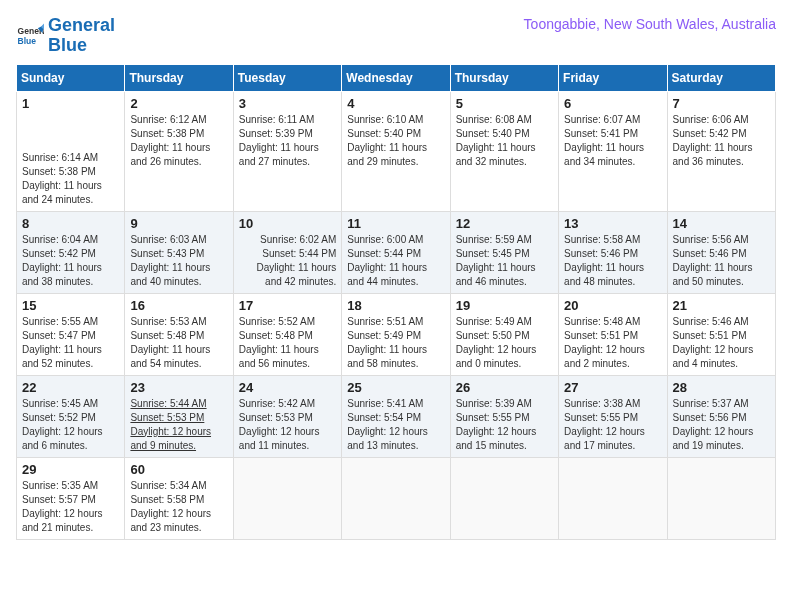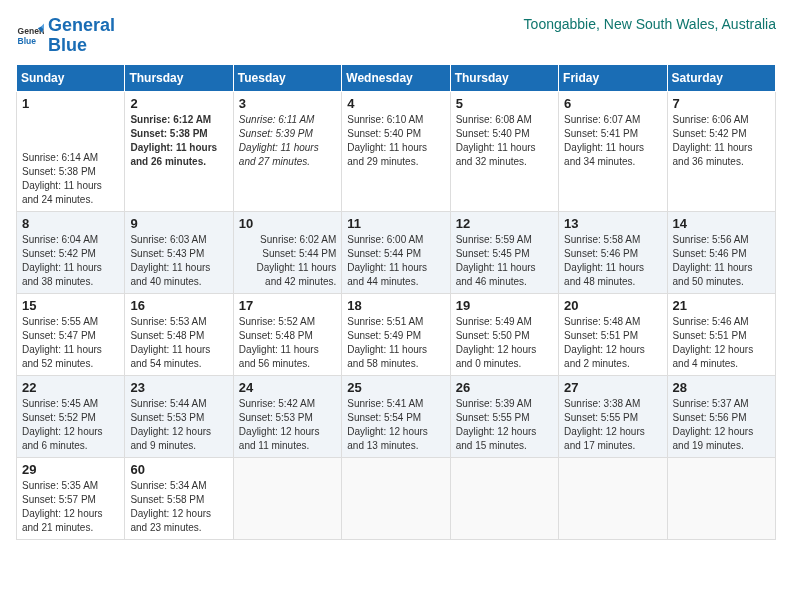--- a/index.html
+++ b/index.html
@@ -37,21 +37,21 @@
     .title-area {
       text-align: right;
     }
     .month-title {
       font-size: 32px;
       color: #333;
       font-weight: normal;
     }
     .location {
       font-size: 14px;
-      color: #0f766e;
+      color: #8b5cf6;
     }
     .calendar-table {
       width: 100%;
       border-collapse: collapse;
       font-size: 10.5px;
     }
     .calendar-table th {
       background-color: #1a6db5;
       color: #fff;
       padding: 6px 4px;
@@ -127,28 +127,28 @@
   <tr>
         <td>
           <span class="day-number">1</span>
           <div class="day-info" style="white-space: pre-line; margin-top: 40px;">Sunrise: 6:14 AM
 Sunset: 5:38 PM
 Daylight: 11 hours
 and 24 minutes.</div>
         </td>
         <td>
           <span class="day-number">2</span>
-          <div class="day-info" style="white-space: pre-line; font-weight: bold;">Sunrise: 6:12 AM
+          <div class="day-info" style="white-space: pre-line;">Sunrise: 6:12 AM
 Sunset: 5:38 PM
 Daylight: 11 hours
 and 26 minutes.</div>
         </td>
         <td>
           <span class="day-number">3</span>
-          <div class="day-info" style="white-space: pre-line; font-style: italic;">Sunrise: 6:11 AM
+          <div class="day-info" style="white-space: pre-line;">Sunrise: 6:11 AM
 Sunset: 5:39 PM
 Daylight: 11 hours
 and 27 minutes.</div>
         </td>
         <td>
           <span class="day-number">4</span>
           <div class="day-info" style="white-space: pre-line;">Sunrise: 6:10 AM
 Sunset: 5:40 PM
 Daylight: 11 hours
 and 29 minutes.</div>
@@ -280,21 +280,21 @@
       <tr>
         <td>
           <span class="day-number">22</span>
           <div class="day-info" style="white-space: pre-line;">Sunrise: 5:45 AM
 Sunset: 5:52 PM
 Daylight: 12 hours
 and 6 minutes.</div>
         </td>
         <td>
           <span class="day-number">23</span>
-          <div class="day-info" style="white-space: pre-line;">Sunrise: 5:44 AM
+          <div class="day-info" style="white-space: pre-line; text-decoration: underline;">Sunrise: 5:44 AM
 Sunset: 5:53 PM
 Daylight: 12 hours
 and 9 minutes.</div>
         </td>
         <td>
           <span class="day-number">24</span>
           <div class="day-info" style="white-space: pre-line;">Sunrise: 5:42 AM
 Sunset: 5:53 PM
 Daylight: 12 hours
 and 11 minutes.</div>

